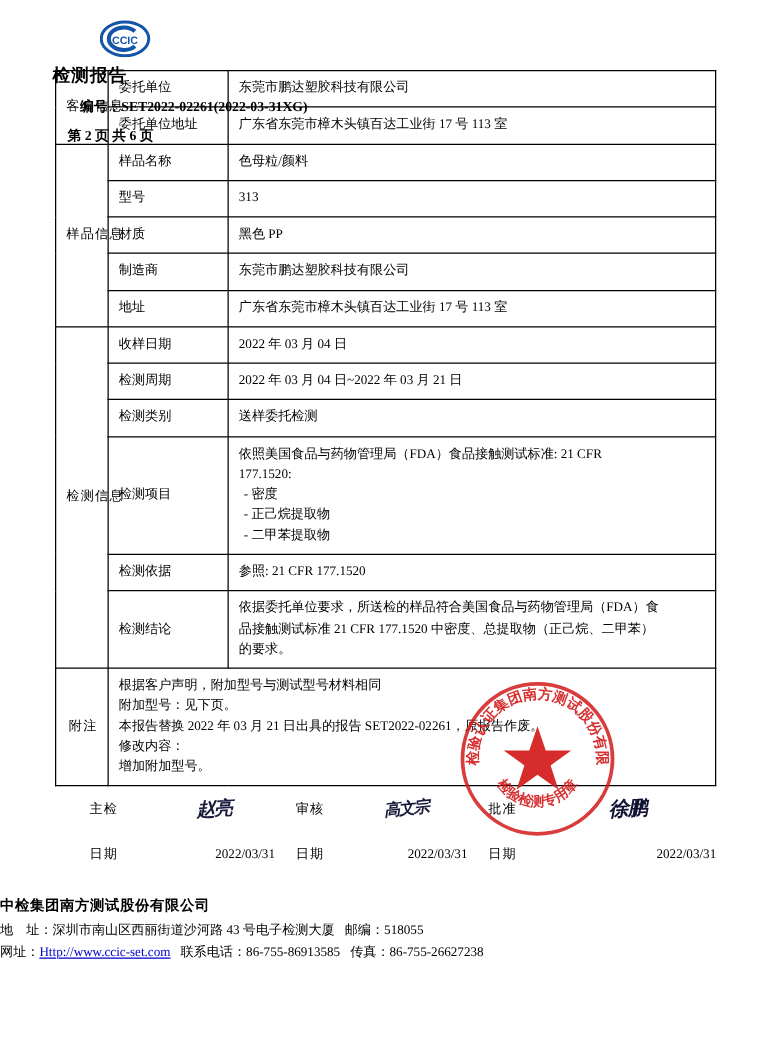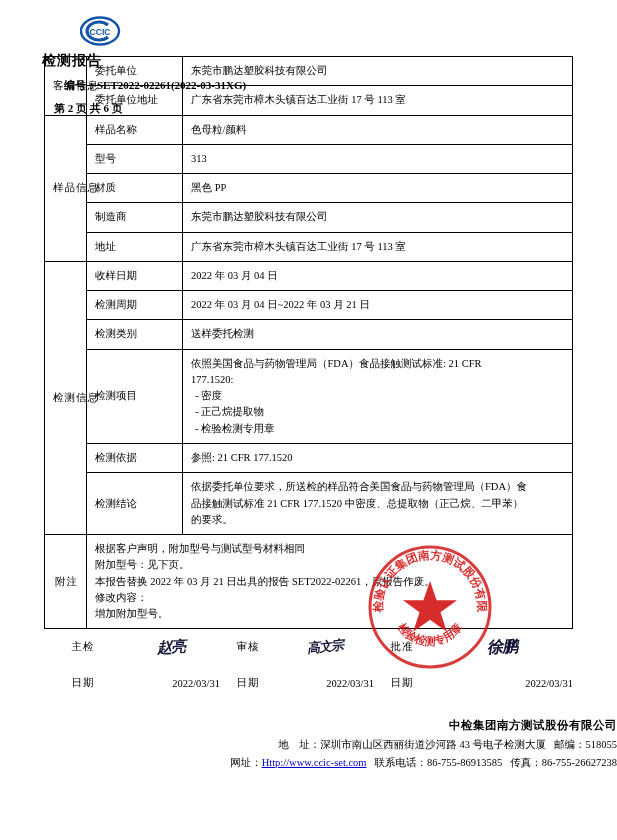--- a/index.html
+++ b/index.html
@@ -165,21 +165,21 @@
     position: absolute;
     left: 322px;
     top: -86px;
     width: 128px;
     height: 128px;
     pointer-events: none;
   }
 
   
   .bottom {
-    text-align: right;
+    text-align: left;
     margin-top: 14px;
     line-height: 1.75;
     font-size: 10.5px;
   }
   .bottom .cname {
     font-weight: bold;
     font-size: 11.5px;
     letter-spacing: 0.5px;
   }
   .bottom a, .bottom .url {
@@ -265,21 +265,21 @@
         <td class="labelcell">检测类别</td>
         <td class="valuecell">送样委托检测</td>
       </tr>
       <tr>
         <td class="labelcell">检测项目</td>
         <td class="valuecell top">
           <span class="sub">依照美国食品与药物管理局（FDA）食品接触测试标准: 21 CFR</span>
           <span class="sub">177.1520:</span>
           <span class="indent">- 密度</span>
           <span class="indent">- 正己烷提取物</span>
-          <span class="indent">- 检验检测专用章</span>
+          <span class="indent">- 二甲苯提取物</span>
         </td>
       </tr>
       <tr>
         <td class="labelcell">检测依据</td>
         <td class="valuecell">参照: 21 CFR 177.1520</td>
       </tr>
       <tr>
         <td class="labelcell">检测结论</td>
         <td class="valuecell top">
           <span class="sub">依据委托单位要求，所送检的样品符合美国食品与药物管理局（FDA）食</span>

